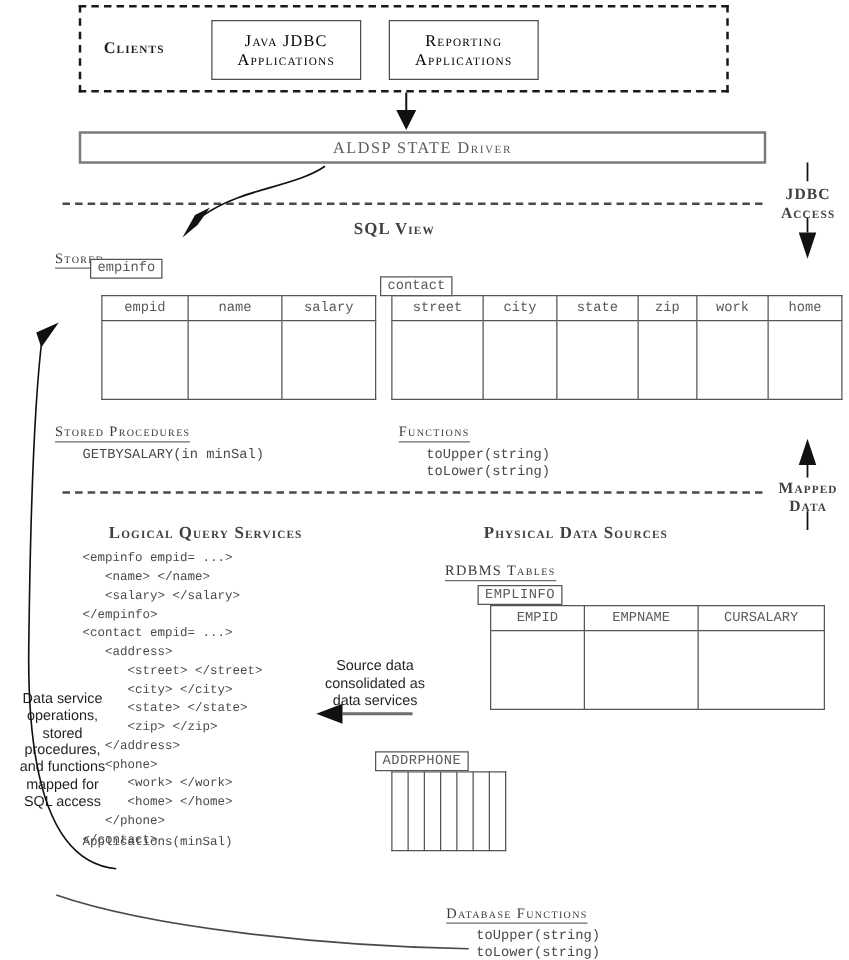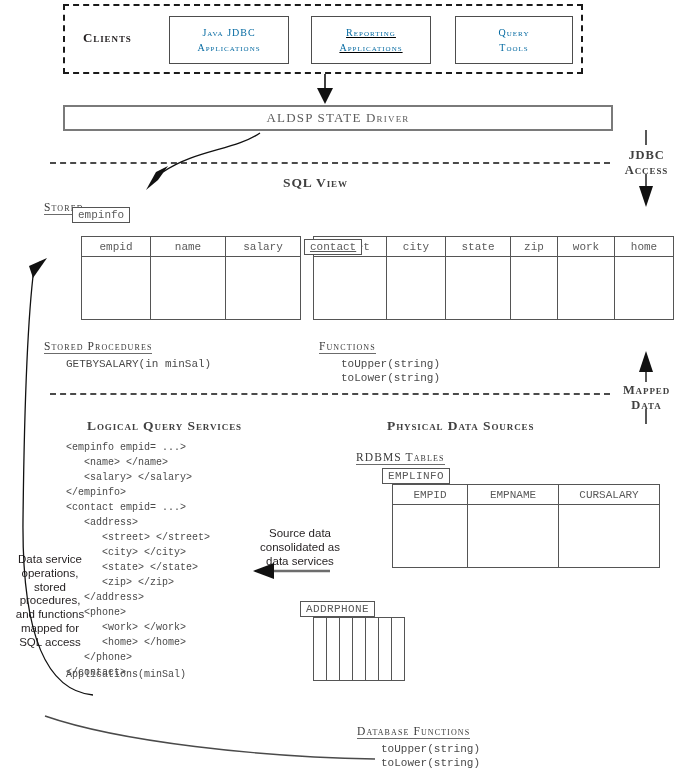--- a/index.html
+++ b/index.html
@@ -68,21 +68,21 @@
     box-sizing:border-box;
   }
   .client-card{
     border:1px solid #4d4d4d;
     box-sizing:border-box;
     display:flex;align-items:center;justify-content:center;
     text-align:center;
     background:#fff;
   }
   .client-card .sc{ line-height:15px; white-space:normal; font-weight:normal;
-    font-size:10px; color:#0369a1; letter-spacing:1px;}
+    font-size:13px; color:#000000; letter-spacing:1px;}
 
   
   .driver-bar{
     left:63px;top:105px;width:550px;height:26px;
     border:2px solid #7a7a7a;box-sizing:border-box;
     display:flex;align-items:center;justify-content:center;
   }
   .driver-bar .sc{font-size:13px;color:#5c5c5c;font-weight:normal;letter-spacing:1.2px;}
 
   
@@ -120,33 +120,27 @@
 <div class="abs clients-box">
   <div class="abs sc sc-big" style="left:18px;top:24px;color:#231f20;font-size:13px;">Clients</div>
 
   <div class="abs client-card" style="left:104px;top:10px;width:120px;height:48px;">
     <div>
       <div class="sc">Java JDBC</div>
       <div class="sc">Applications</div>
     </div>
   </div>
 
-  <div class="abs client-card" style="left:246px;top:10px;width:120px;height:48px;text-decoration:underline;">
+  <div class="abs client-card" style="left:246px;top:10px;width:120px;height:48px;">
     <div>
       <div class="sc">Reporting</div>
       <div class="sc">Applications</div>
     </div>
   </div>
 
-  <div class="abs client-card" style="left:390px;top:10px;width:118px;height:48px;">
-    <div>
-      <div class="sc">Query</div>
-      <div class="sc">Tools</div>
-    </div>
-  </div>
 </div>
 
 <div class="abs driver-bar">
   <span class="sc">ALDSP STATE Driver</span>
 </div>
 
 <div class="abs hrule" style="left:50px;top:162px;width:560px;"></div>
 <div class="abs hrule" style="left:50px;top:393px;width:560px;"></div>
 
 <div class="abs" style="left:614px;top:148px;width:65px;text-align:center;">
@@ -173,21 +167,21 @@
     <td style="width:62px;">salary</td>
   </tr>
   <tr>
     <td class="body"></td>
     <td class="body"></td>
     <td class="body"></td>
   </tr>
 </tbody>
   </table>
 
-<div class="tbl-name" style="left:304px;top:239px;text-decoration:underline;">contact</div>
+<div class="tbl-name" style="left:304px;top:221px;">contact</div>
 <table class="abs tbl" style="left:313px;top:236px;">
   <tbody>
       <tr>
     <td style="width:60px;">street</td>
     <td style="width:46px;">city</td>
     <td style="width:52px;">state</td>
     <td style="width:34px;">zip</td>
     <td style="width:44px;">work</td>
     <td style="width:46px;">home</td>
   </tr>

